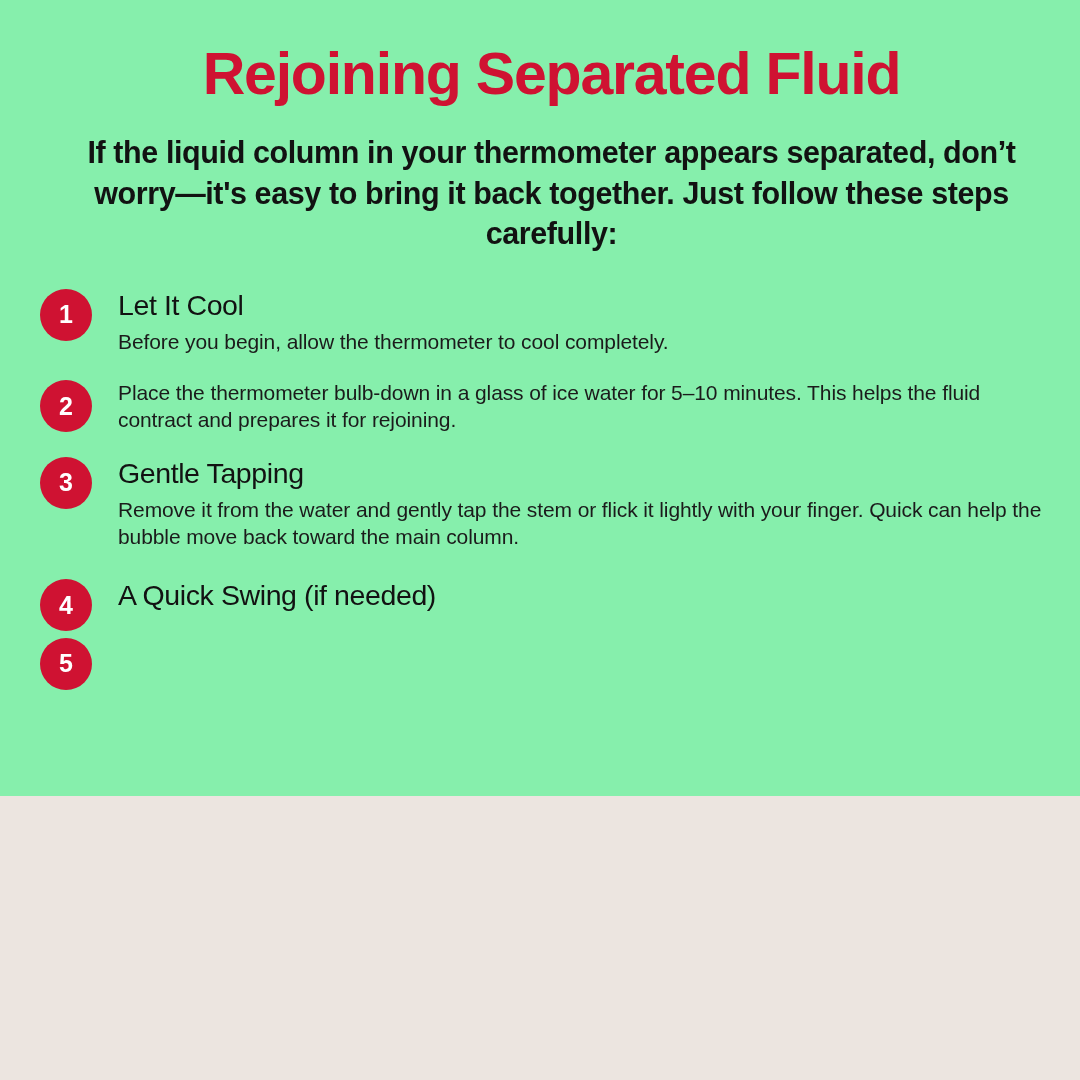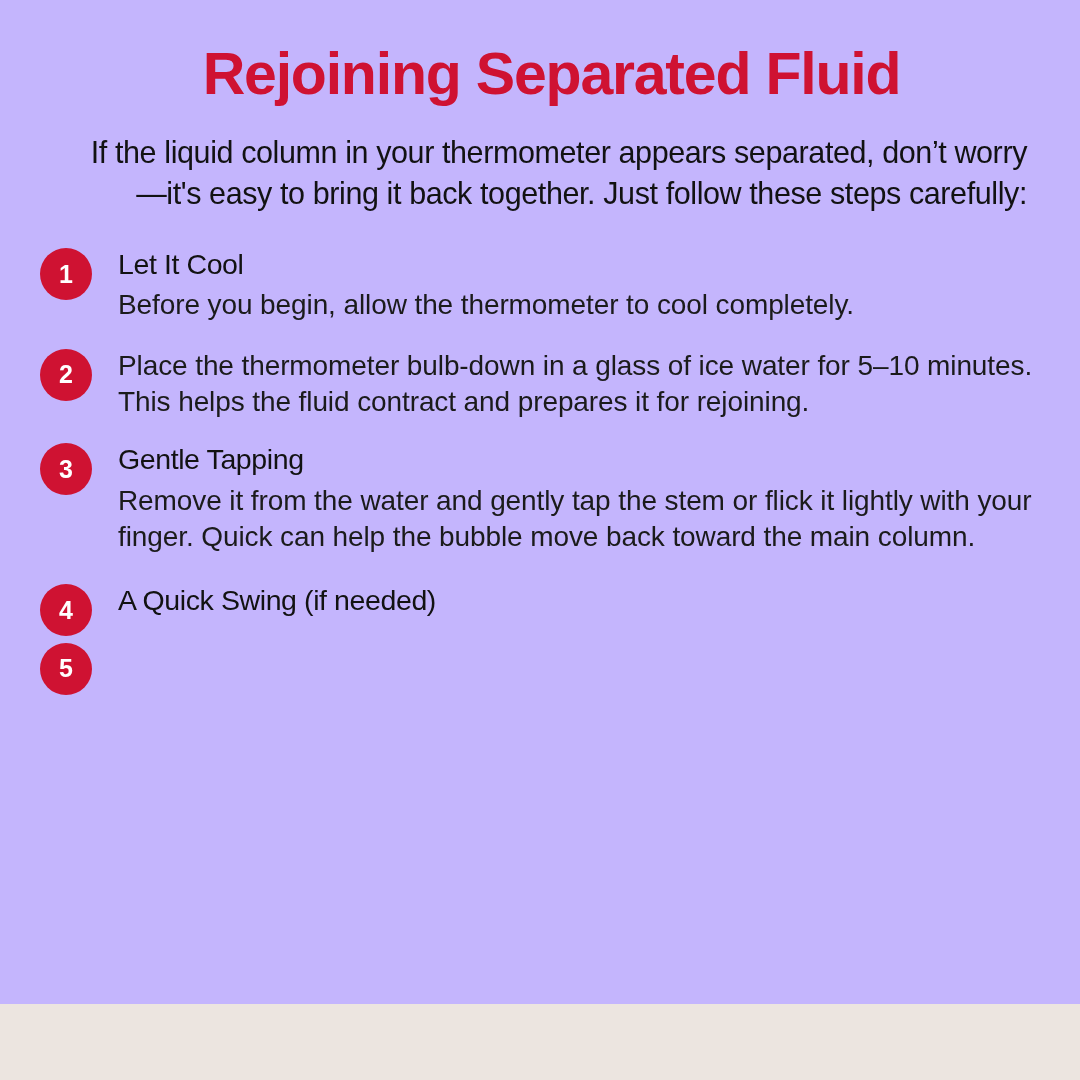--- a/index.html
+++ b/index.html
@@ -9,39 +9,39 @@
   body {
     width: 1080px;
     height: 1080px;
     background: #ece5e0;
     font-family: "Liberation Sans", sans-serif;
     overflow: hidden;
   }
   .page {
     position: relative;
     width: 1080px;
-    height: 1004px;
-    background: #c4b5fd;
+    height: 796px;
+    background: #86efac;
     box-sizing: border-box;
     padding: 44px 17px 0 40px;
   }
   .title {
     text-align: center;
     color: #cf1232;
     font-size: 59px;
     font-weight: bold;
     letter-spacing: -1.2px;
     line-height: 1.05;
     margin: 0 0 26px 0;
   }
   .intro {
-    text-align: right;
+    text-align: center;
     color: #121212;
     font-size: 30.5px;
-    font-weight: normal;
+    font-weight: bold;
     line-height: 1.33;
     letter-spacing: -0.4px;
     margin: 16px 36px 34px 36px;
   }
   .steps {
     margin: 0;
     padding: 0;
   }
   .step {
     position: relative;
@@ -68,21 +68,21 @@
   .step-title {
     color: #121212;
     font-size: 28.5px;
     font-weight: normal;
     letter-spacing: -0.4px;
     line-height: 1.2;
     margin: 3px 0 6px 0;
   }
   .step-body {
     color: #1b1b1b;
-    font-size: 28px;
+    font-size: 21px;
     font-weight: normal;
     line-height: 1.30;
     letter-spacing: -0.1px;
     margin: 0;
     padding-right: 4px;
   }
   .step:nth-child(1) { margin-bottom: 24px; }
   .step:nth-child(2) { margin-bottom: 22px; }
   .step:nth-child(3) { margin-bottom: 28px; }
   .step:nth-child(4) { margin-bottom: 24px; }

